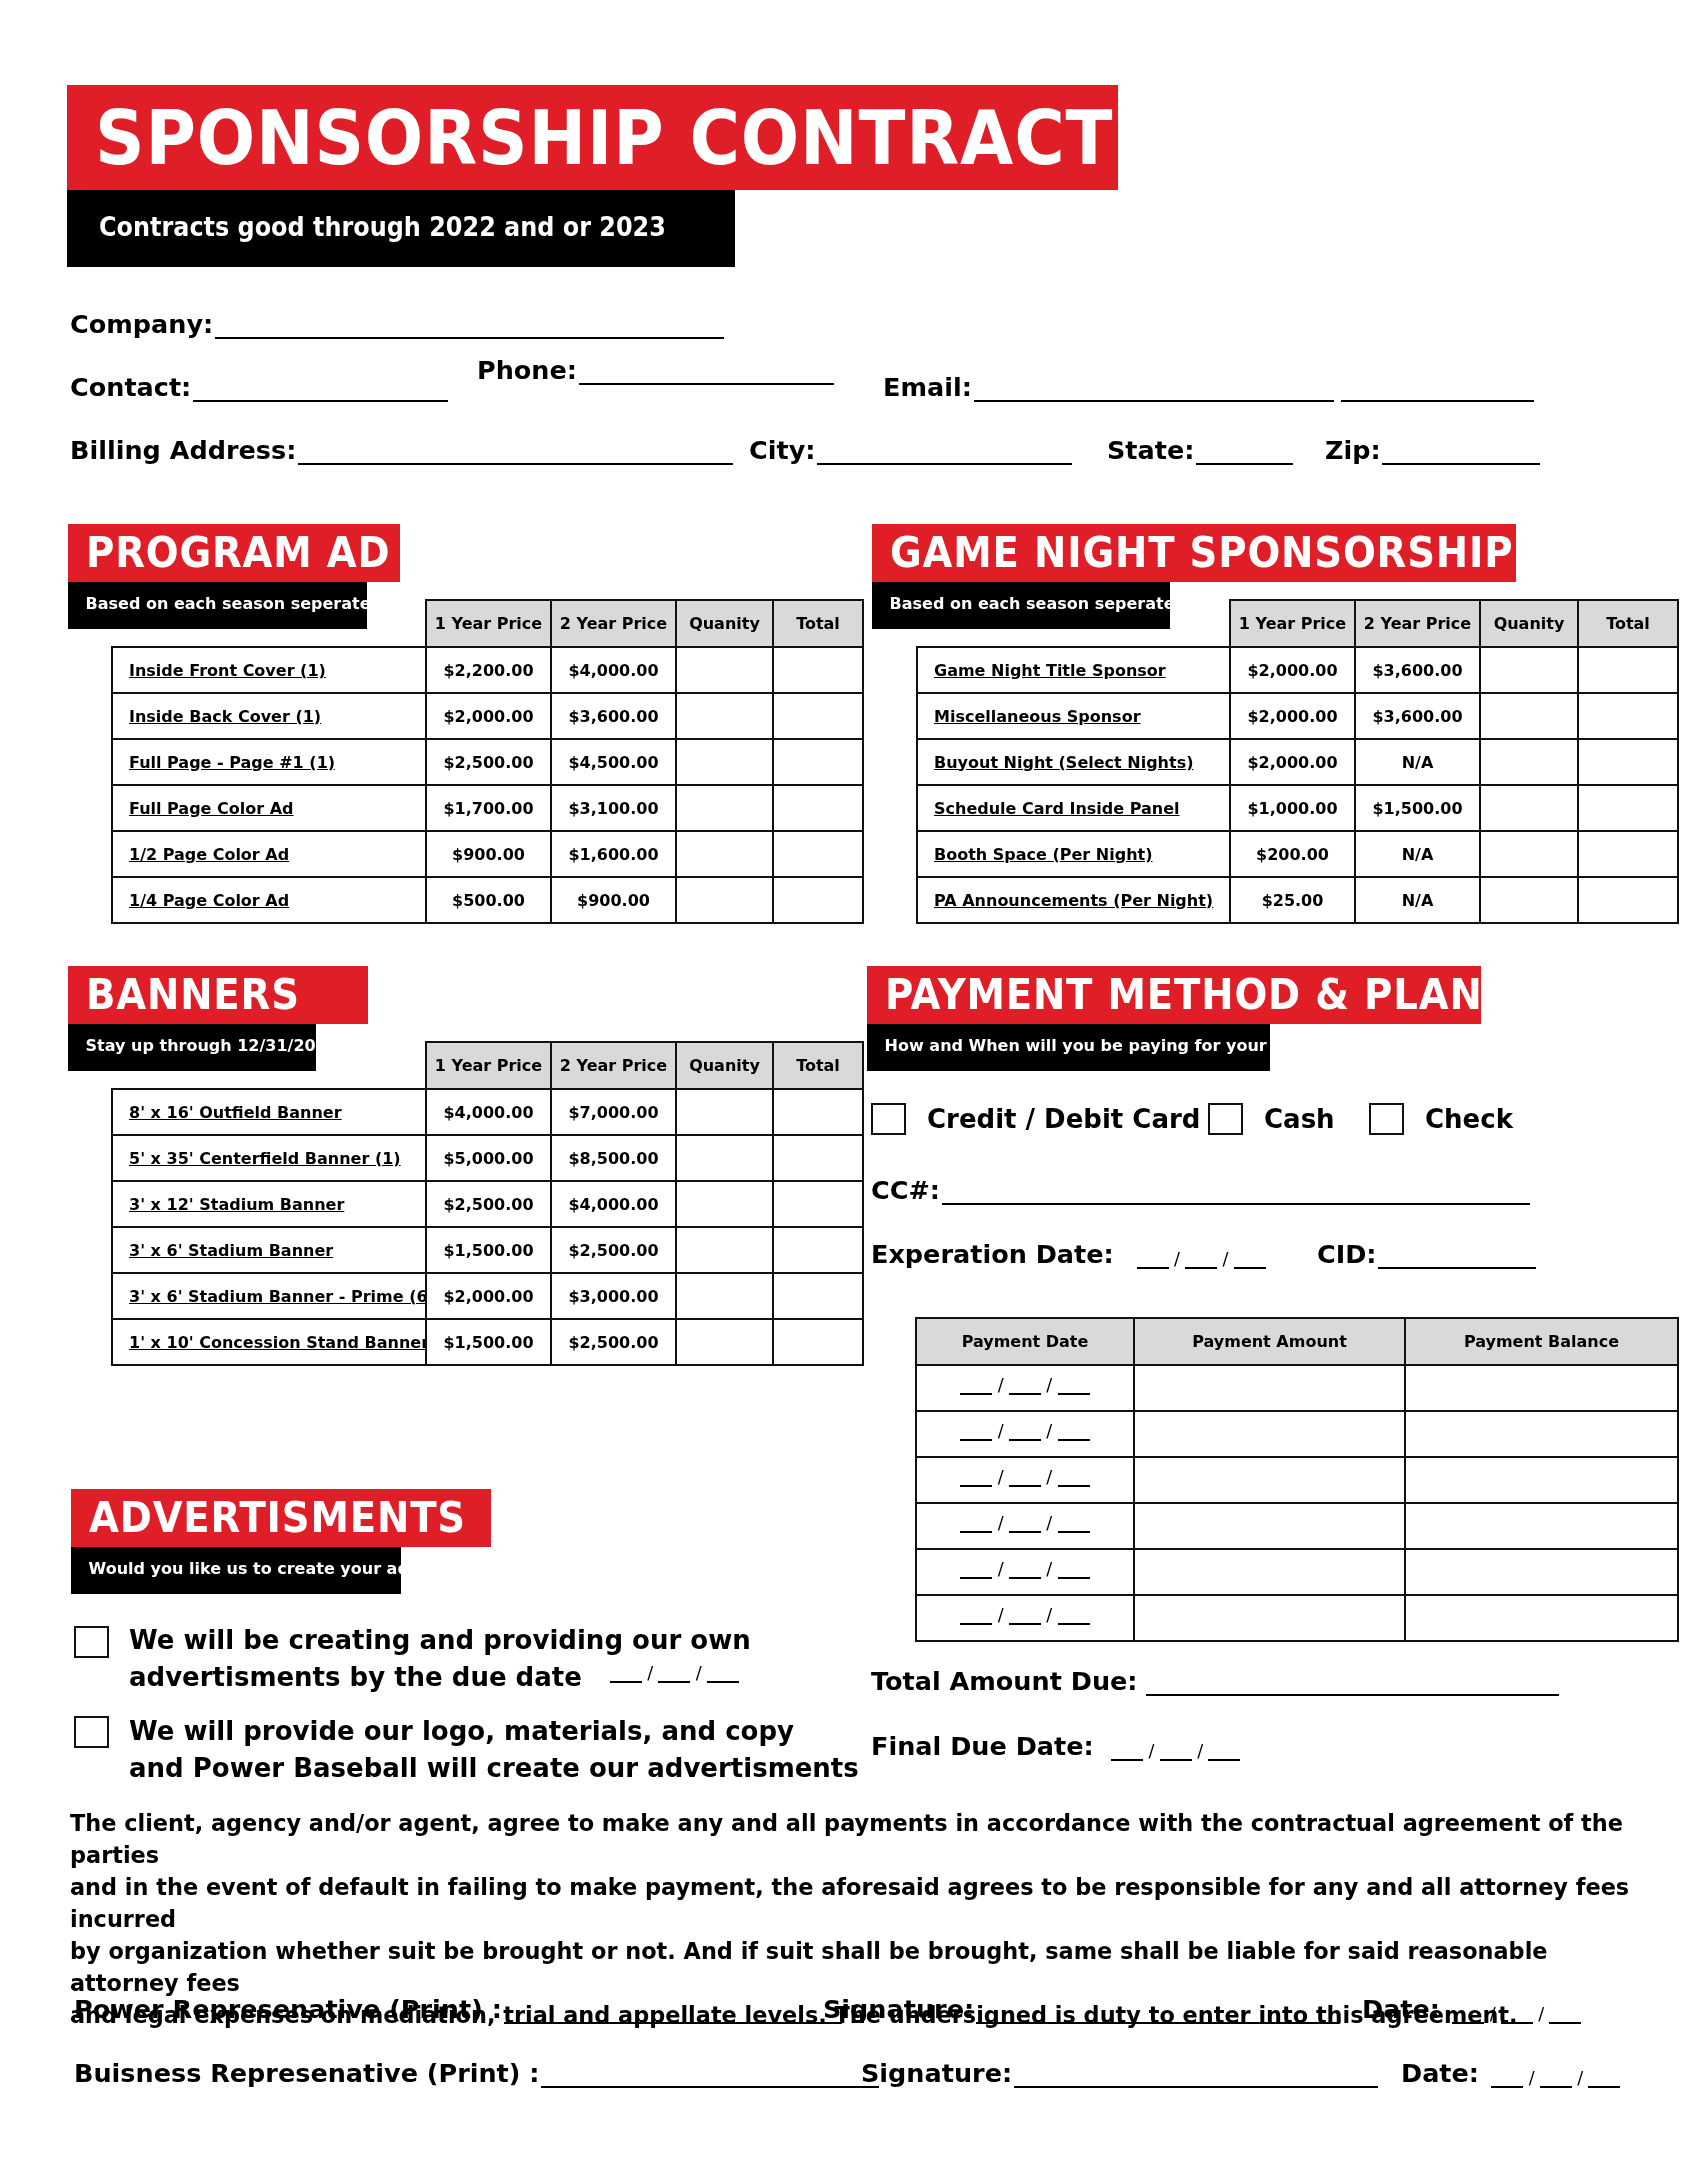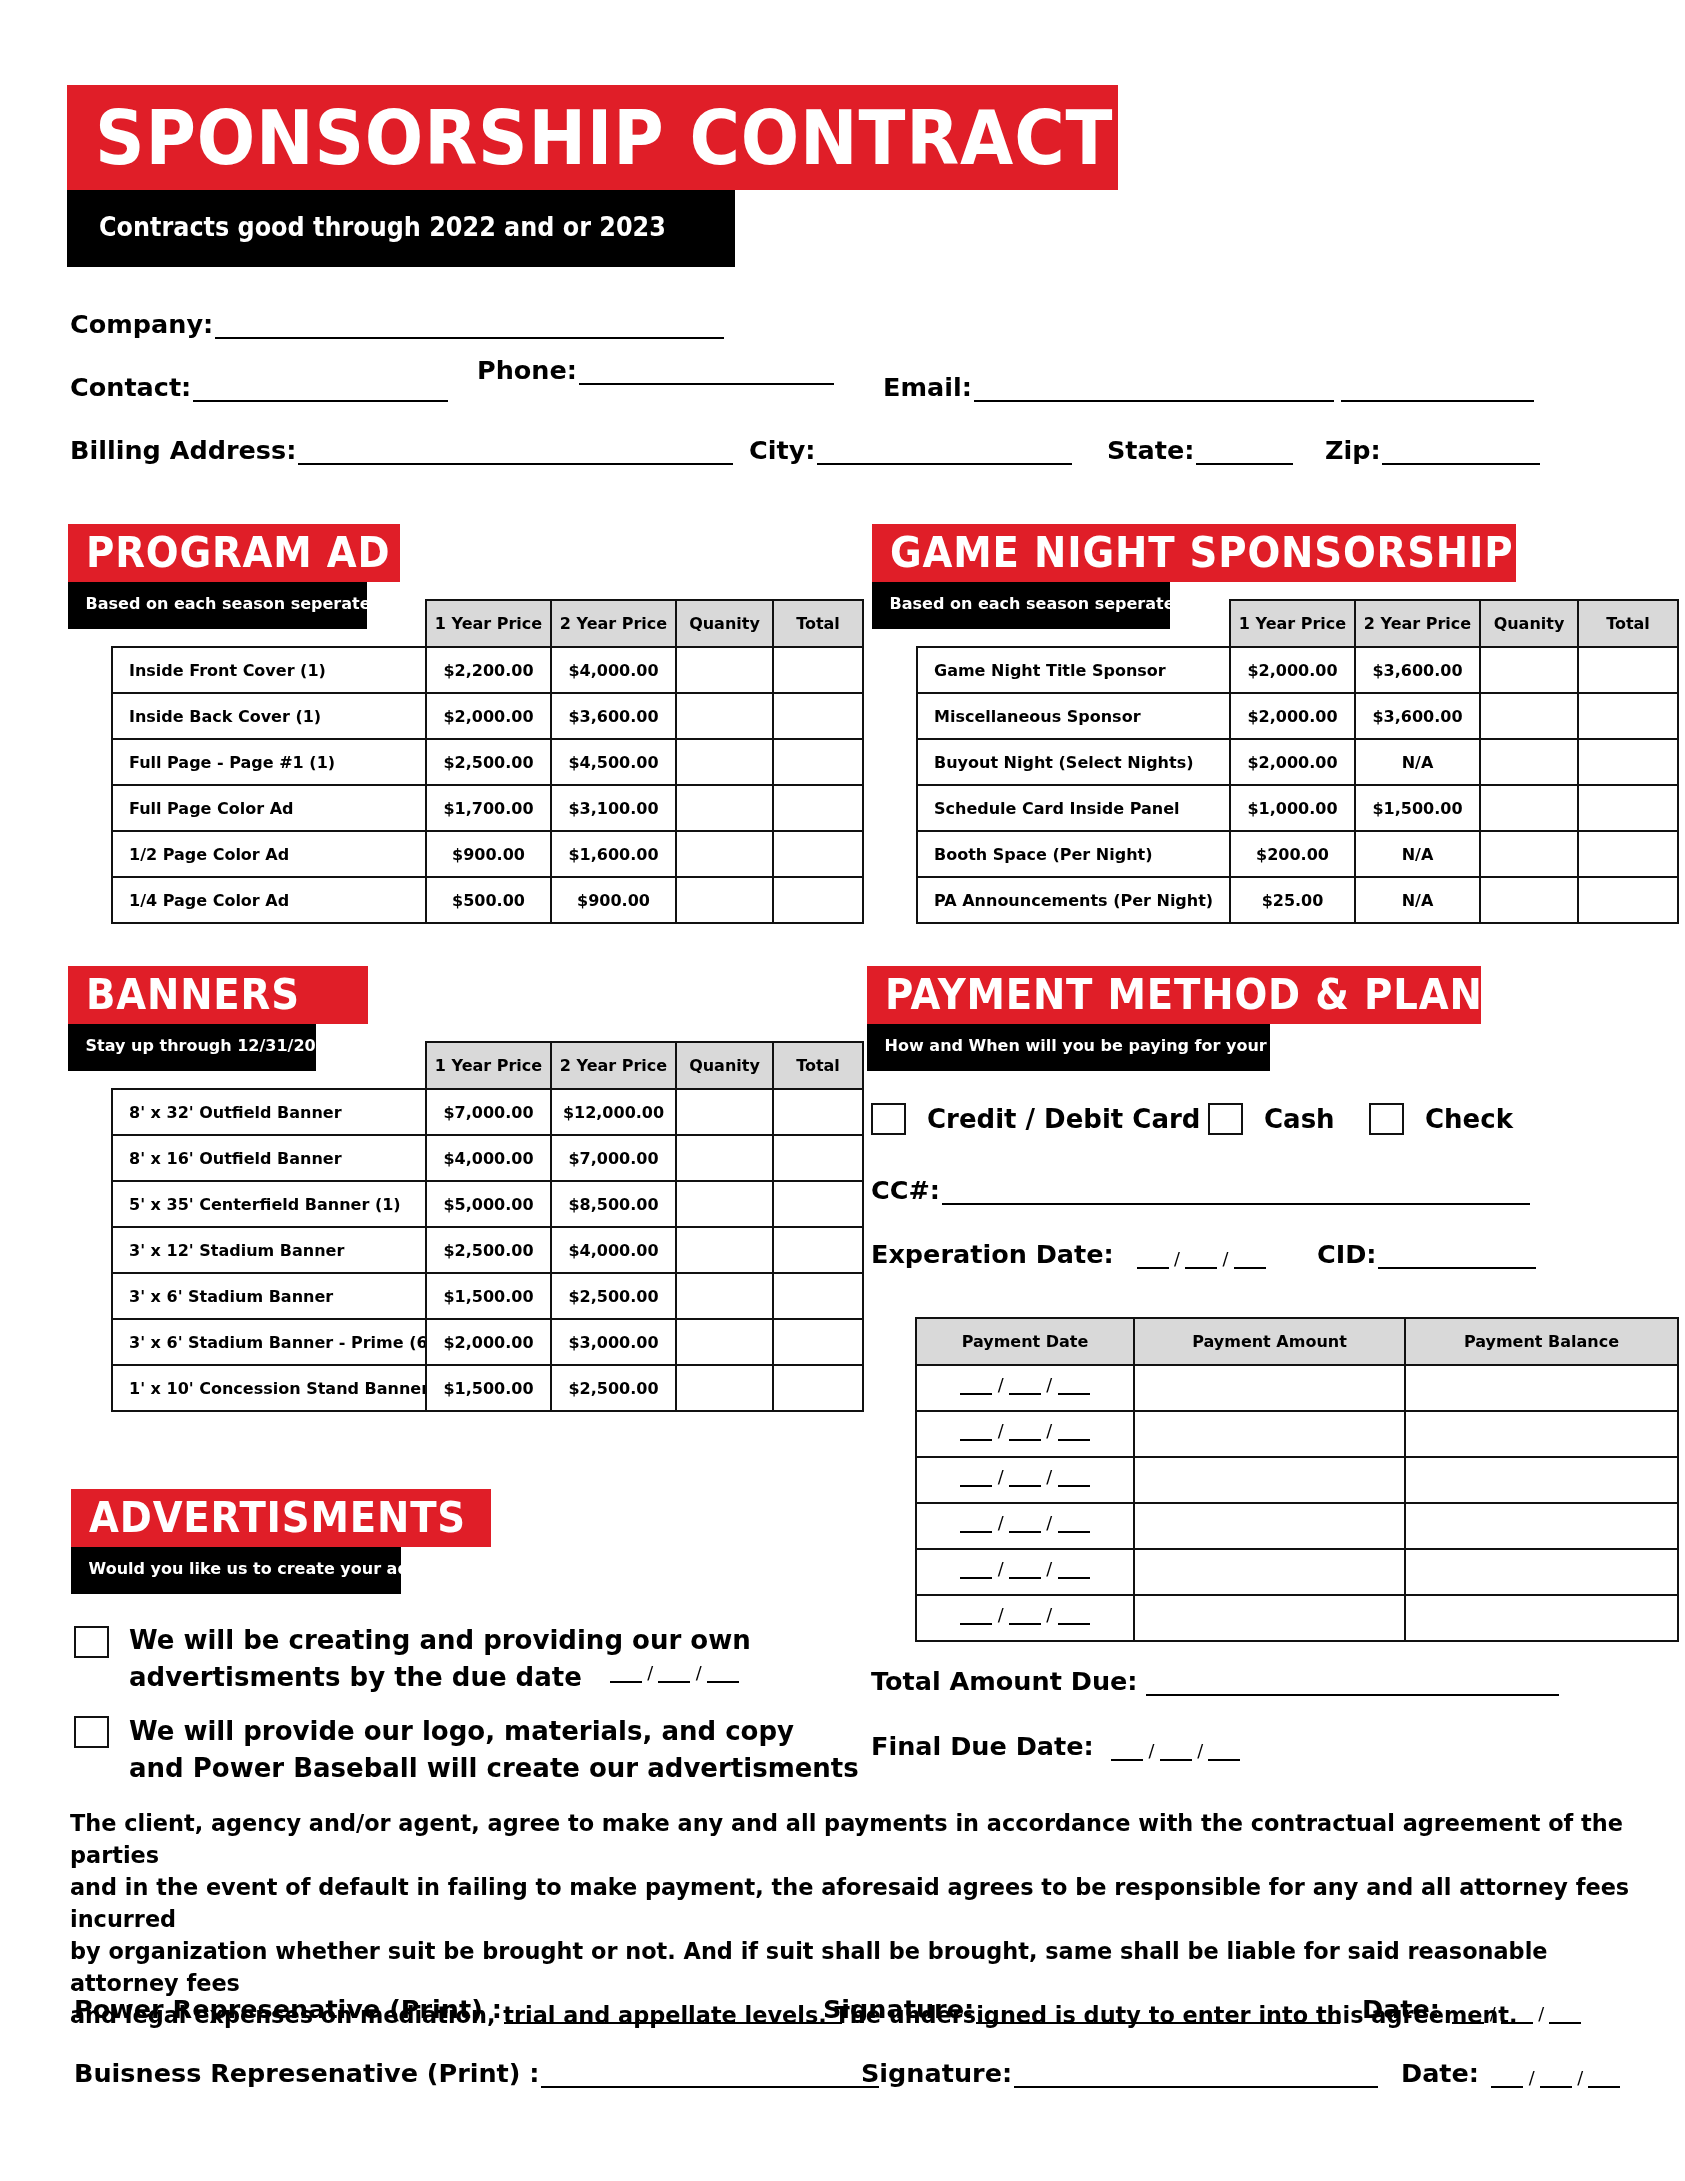--- a/index.html
+++ b/index.html
@@ -21,21 +21,21 @@
   .sec-red { position: absolute; background: #E01E28; height: 58px; }
   .sec-red span { position: absolute; left: 17.6px; top: 5.3px; font-weight: bold; font-size: 42px; line-height: 47px; color: #fff; white-space: nowrap; letter-spacing: 0.9px; transform: scaleX(0.92); transform-origin: left center; }
   .sec-black { position: absolute; background: #000; height: 47px; }
   .sec-black span { position: absolute; left: 17.6px; top: 10.5px; font-weight: bold; font-size: 16px; line-height: 21px; color: #fff; white-space: nowrap; }
 
   
   table.grid { position: absolute; border-collapse: collapse; table-layout: fixed; font-weight: bold; font-size: 16px; margin-left: 44px; }
   table.grid td, table.grid th { border: 2.2px solid #111; height: 46px; padding: 0; white-space: nowrap; overflow: hidden; }
   table.grid th { background: #D9D9D9; font-size: 16px; text-align: center; font-weight: bold; }
   table.grid th.blank { background: transparent; border: none; }
-  table.grid td.lbl { text-align: left; padding-left: 16px; }
+  table.grid td.lbl { text-align: left; padding-left: 16px; text-decoration: underline; }
   table.grid td.num { text-align: center; }
   table.grid tr.head-row th { height: 47px; }
 
   
   .cbox { position: absolute; width: 35px; height: 32px; border: 2.2px solid #111; background: #fff; }
   .cb-label { position: absolute; font-weight: bold; font-size: 26px; line-height: 32px; white-space: nowrap; }
 
   .date-blank { display: inline-flex; align-items: flex-end; gap: 5.3px; font-weight: normal; }
   .date-blank i { display: inline-block; width: 32px; border-bottom: 2.2px solid #000; height: 3.5px; }
   .date-blank b { font-weight: normal; font-size: 17.6px; line-height: 17.6px; }
@@ -237,27 +237,20 @@
       <col style="width:90px">
     </colgroup>
   <tbody>
       <tr class="head-row">
     <th class="blank"></th>
     <th>1 Year Price</th>
     <th>2 Year Price</th>
     <th>Quanity</th>
     <th>Total</th>
   </tr>
-  <tr>
-        <td class="lbl">8' x 32' Outfield Banner</td>
-        <td class="num">$7,000.00</td>
-        <td class="num">$12,000.00</td>
-        <td></td>
-        <td></td>
-      </tr>
   <tr>
         <td class="lbl">8' x 16' Outfield Banner</td>
         <td class="num">$4,000.00</td>
         <td class="num">$7,000.00</td>
         <td></td>
         <td></td>
       </tr>
   <tr>
         <td class="lbl">5' x 35' Centerfield Banner (1)</td>
         <td class="num">$5,000.00</td>

